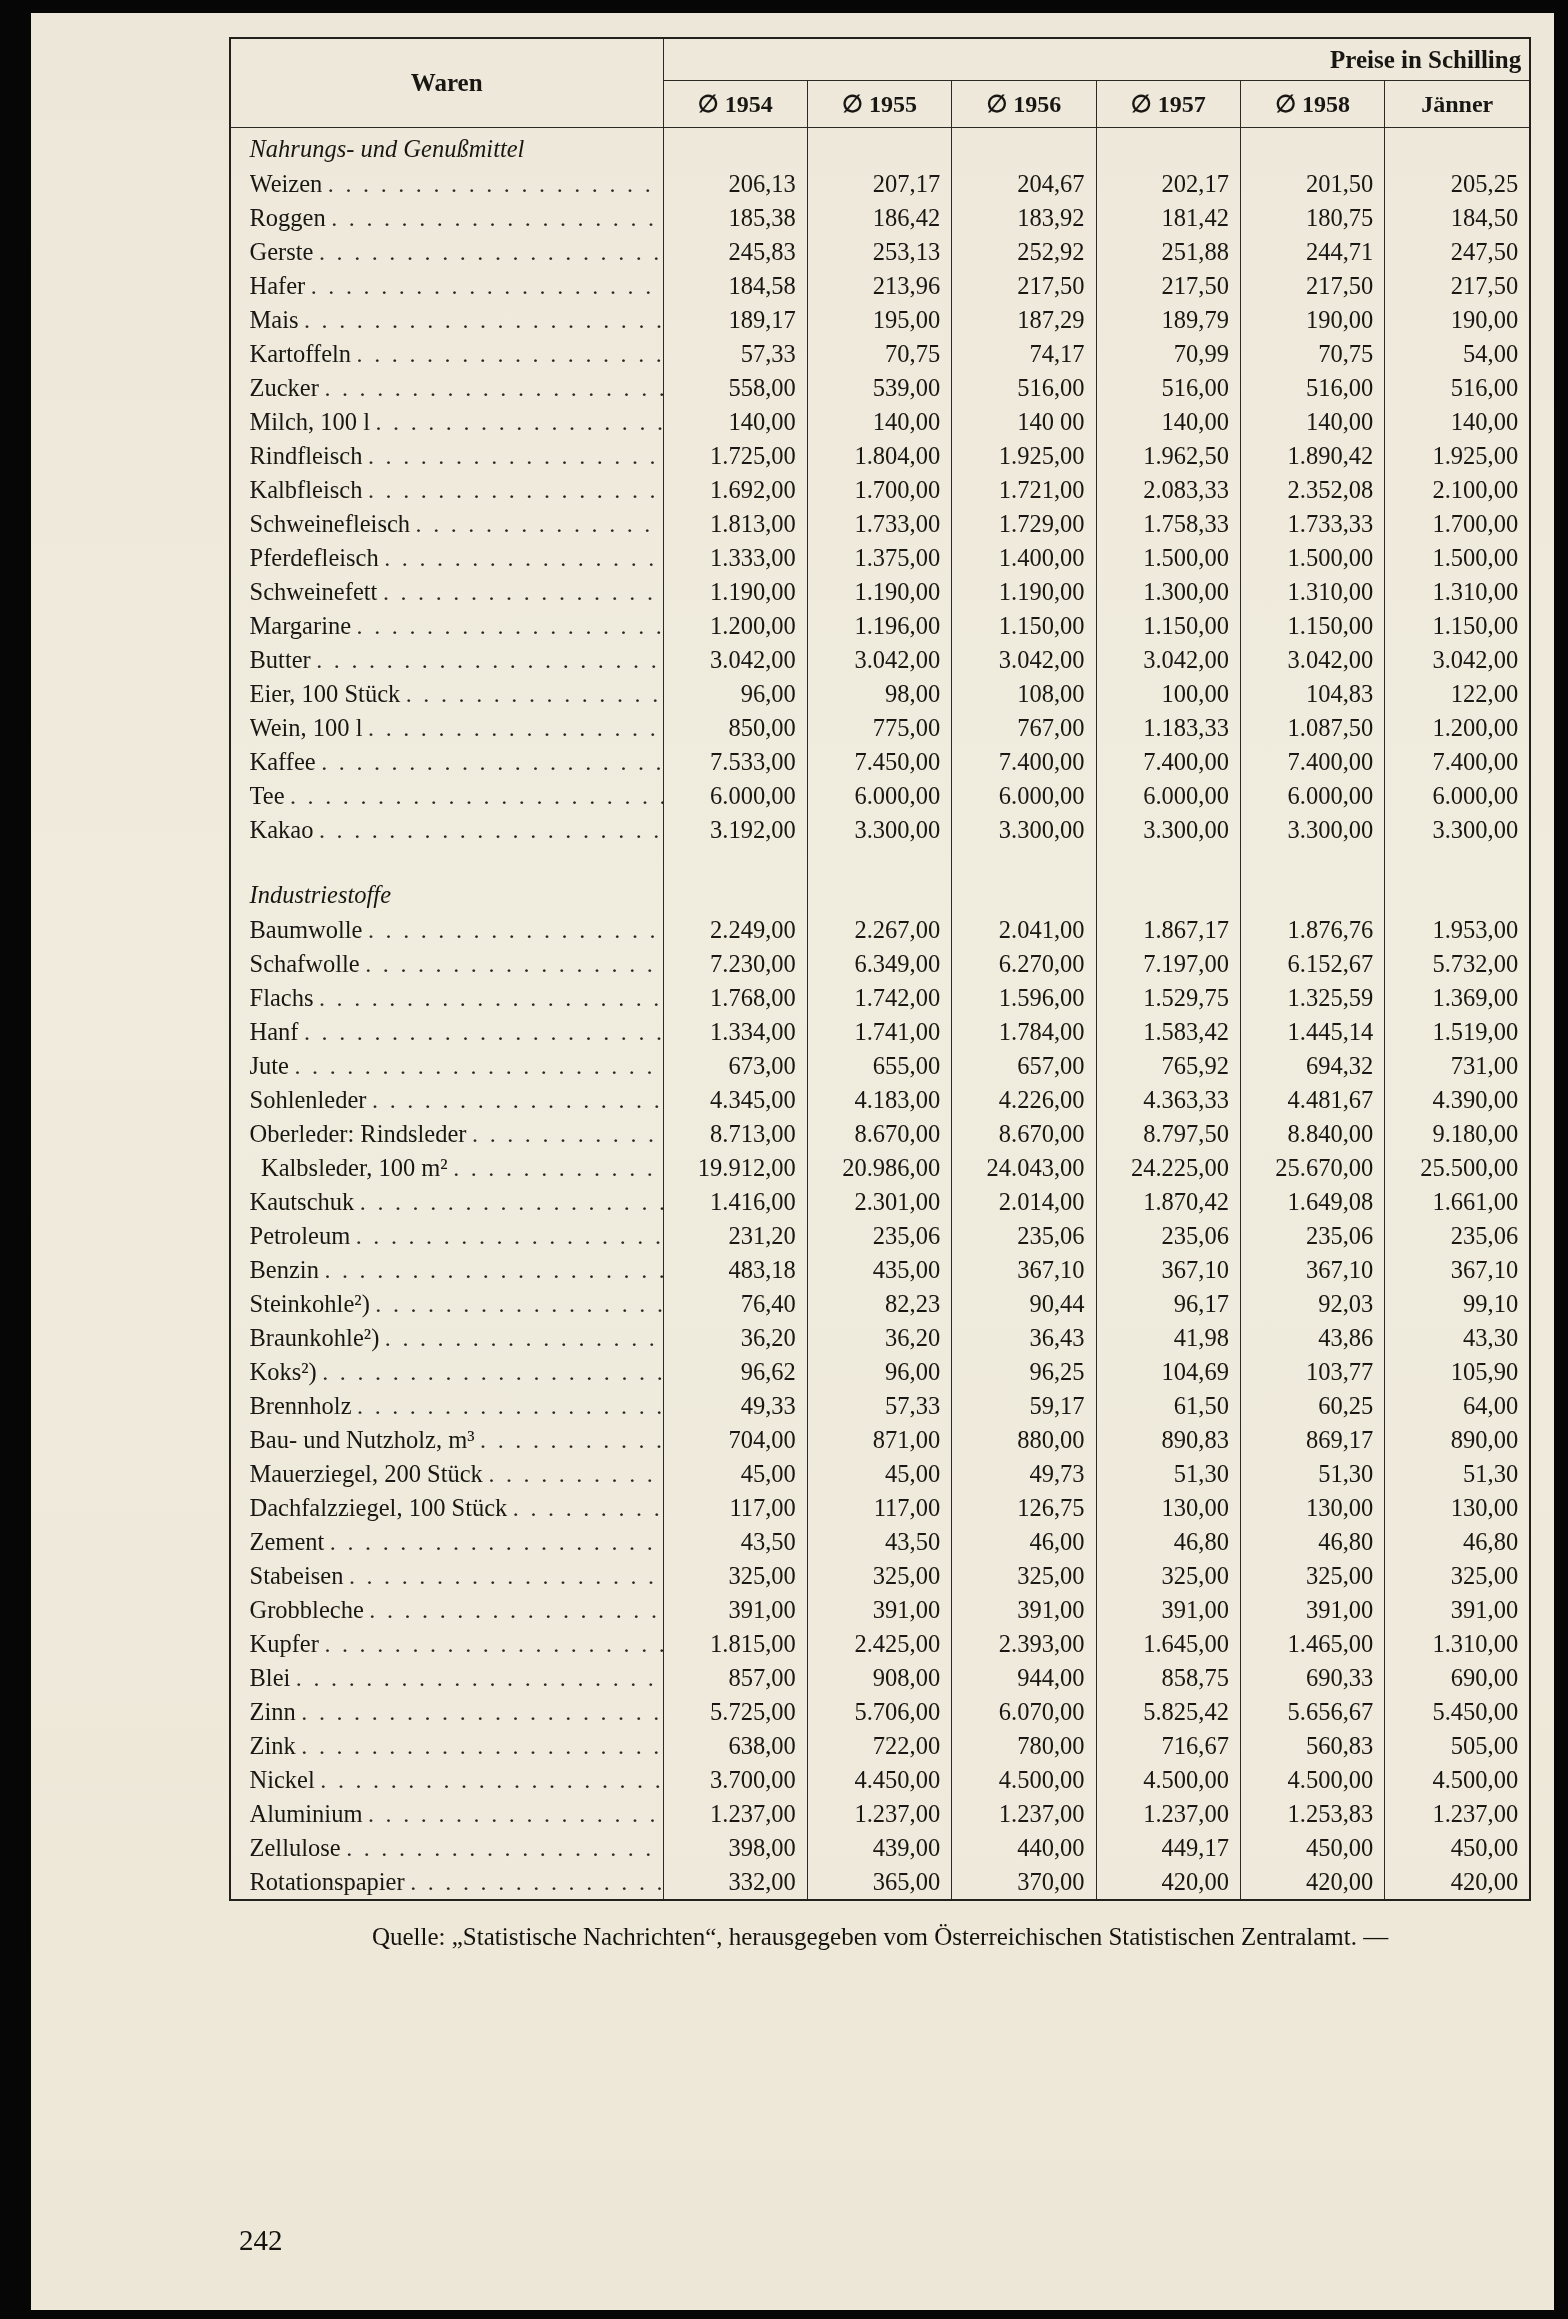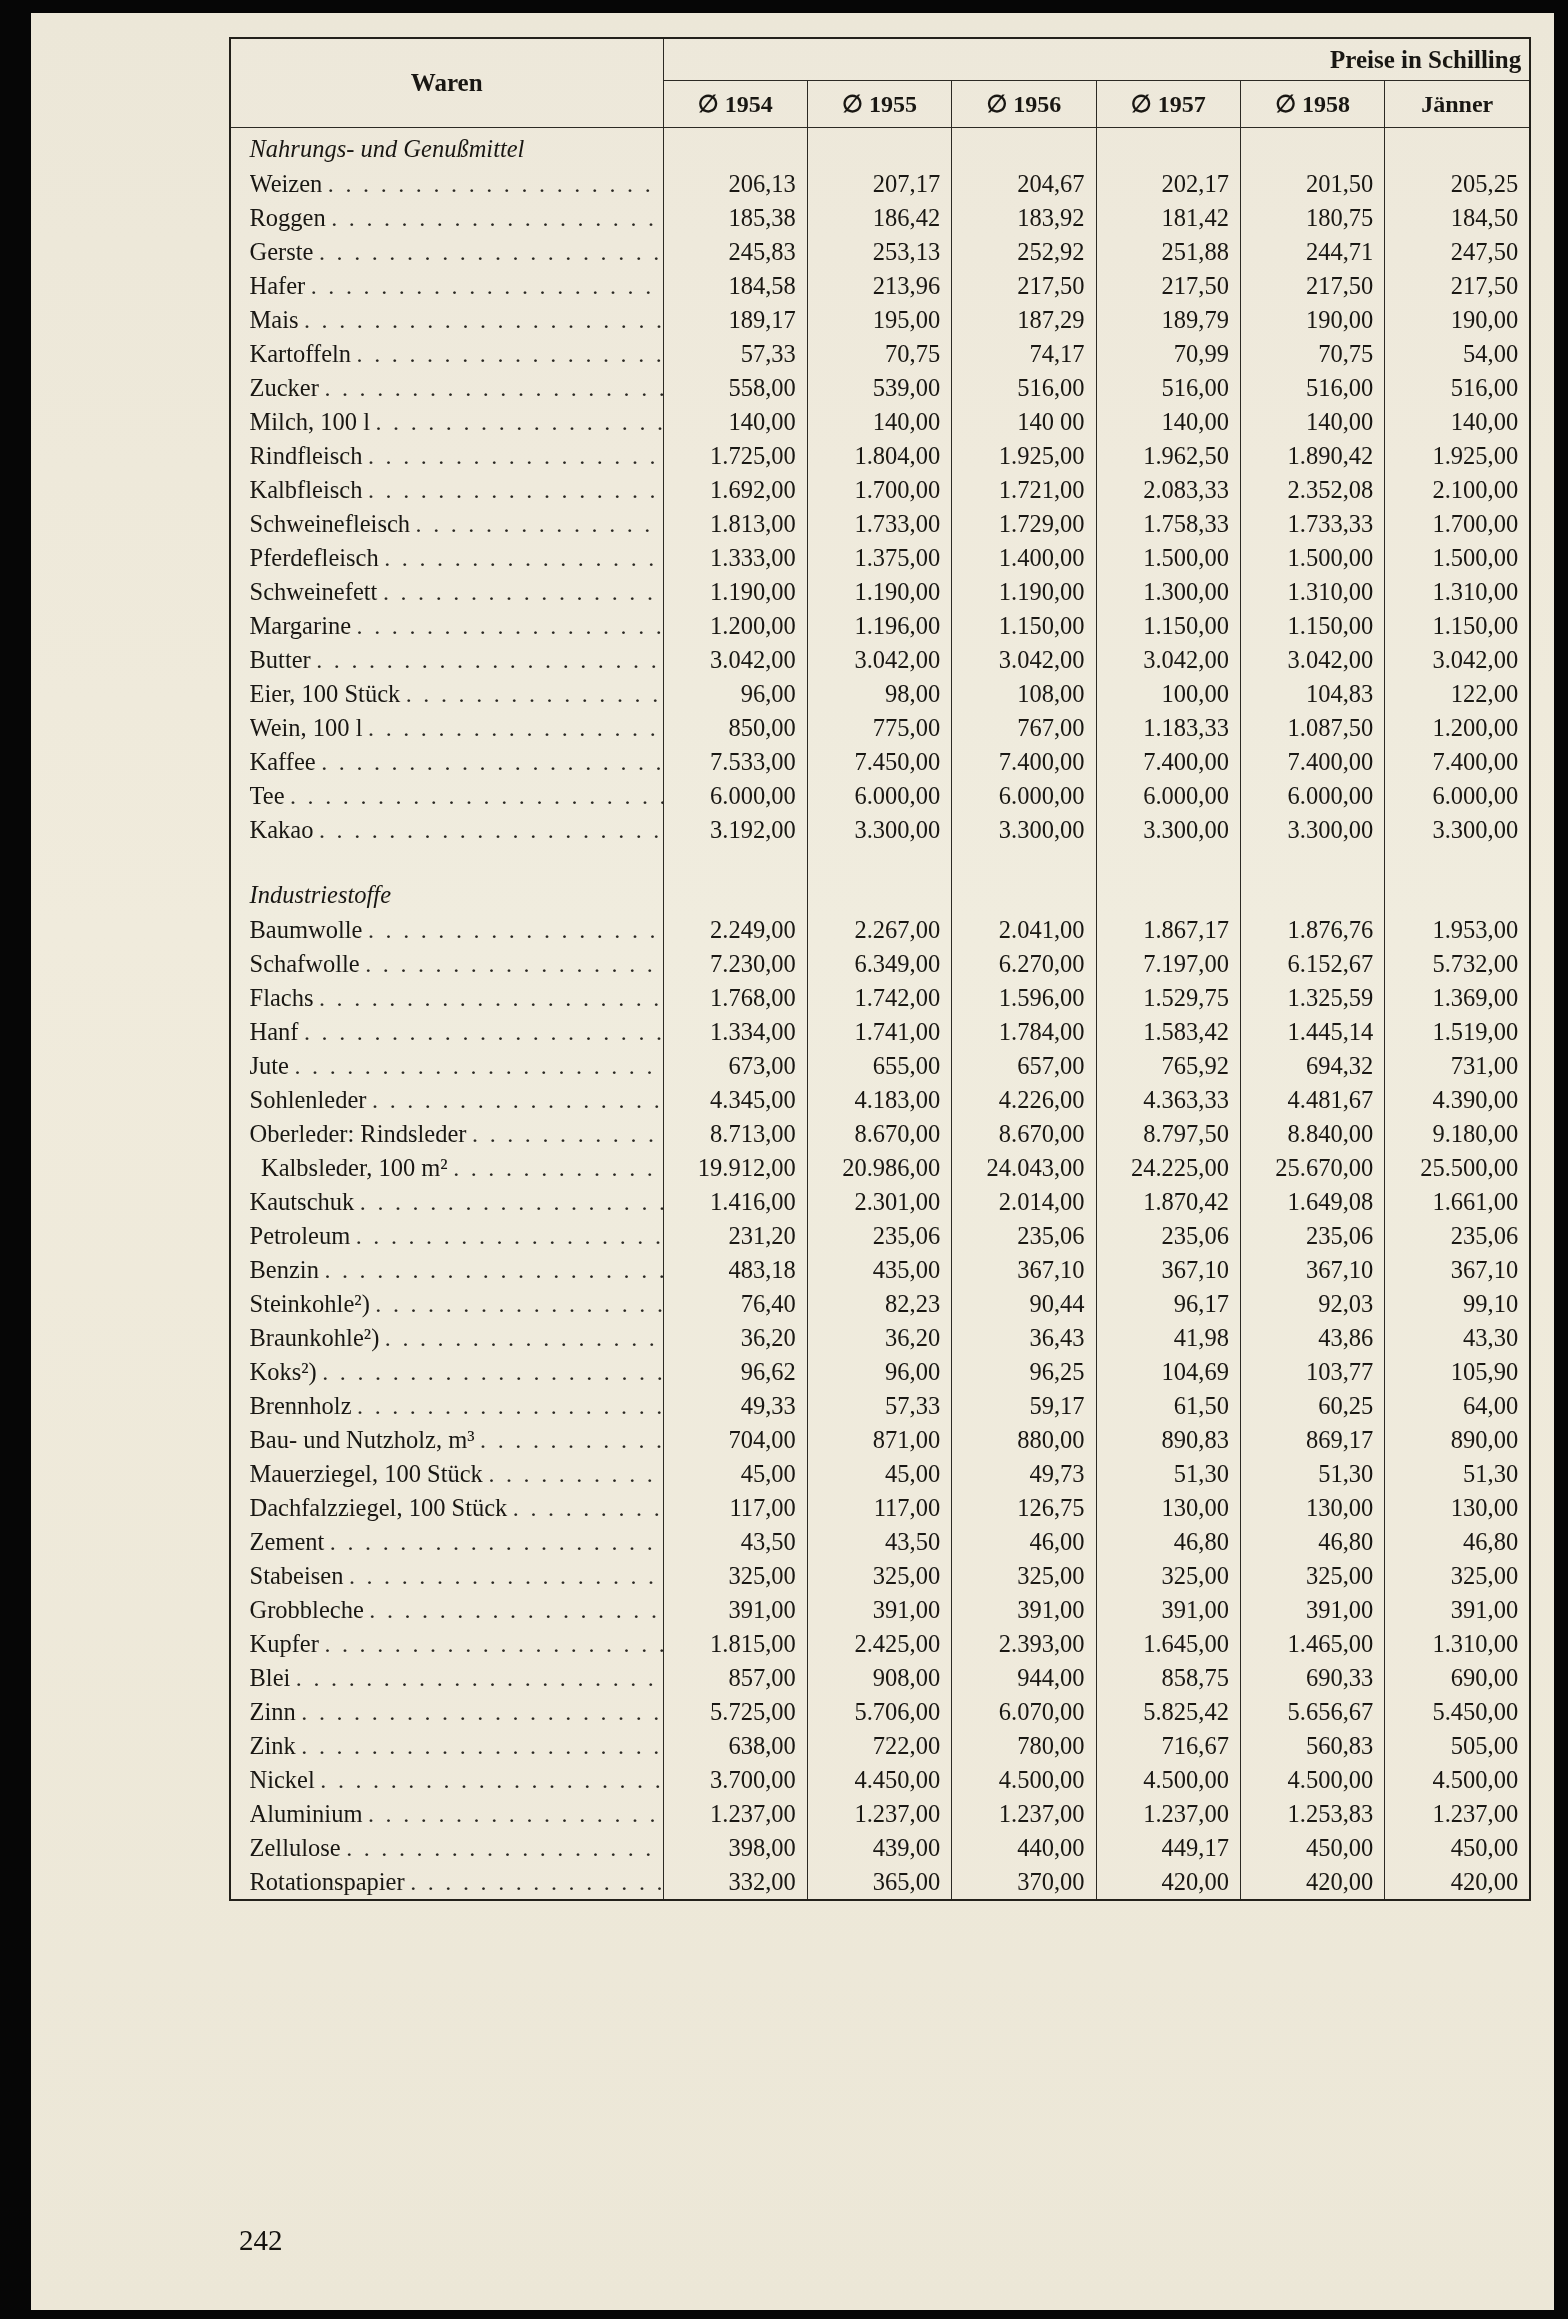--- a/index.html
+++ b/index.html
@@ -627,21 +627,21 @@
             <td class="num">704,00</td>
             <td class="num">871,00</td>
             <td class="num">880,00</td>
             <td class="num">890,83</td>
             <td class="num">869,17</td>
             <td class="num">890,00</td>
           </tr>
           <tr>
             <td class="label">
               <span class="lbl">
-                <span class="t">Mauerziegel, 100 Stück</span>
+                <span class="t">Mauerziegel, 200 Stück</span>
                 <span class="dots"></span>
               </span>
             </td>
             <td class="num">45,00</td>
             <td class="num">45,00</td>
             <td class="num">49,73</td>
             <td class="num">51,30</td>
             <td class="num">51,30</td>
             <td class="num">51,30</td>
           </tr>
@@ -810,17 +810,18 @@
             <td class="num">365,00</td>
             <td class="num">370,00</td>
             <td class="num">420,00</td>
             <td class="num">420,00</td>
             <td class="num">420,00</td>
           </tr>
         </tbody>
     </table>
   </div>
 
+  <div class="source">Quelle: „Statistische Nachrichten“, herausgegeben vom Österreichischen Statistischen Zentralamt. —</div>
 
   <div class="pageno">242</div>
 
 </div>
 
 
 </body></html>

